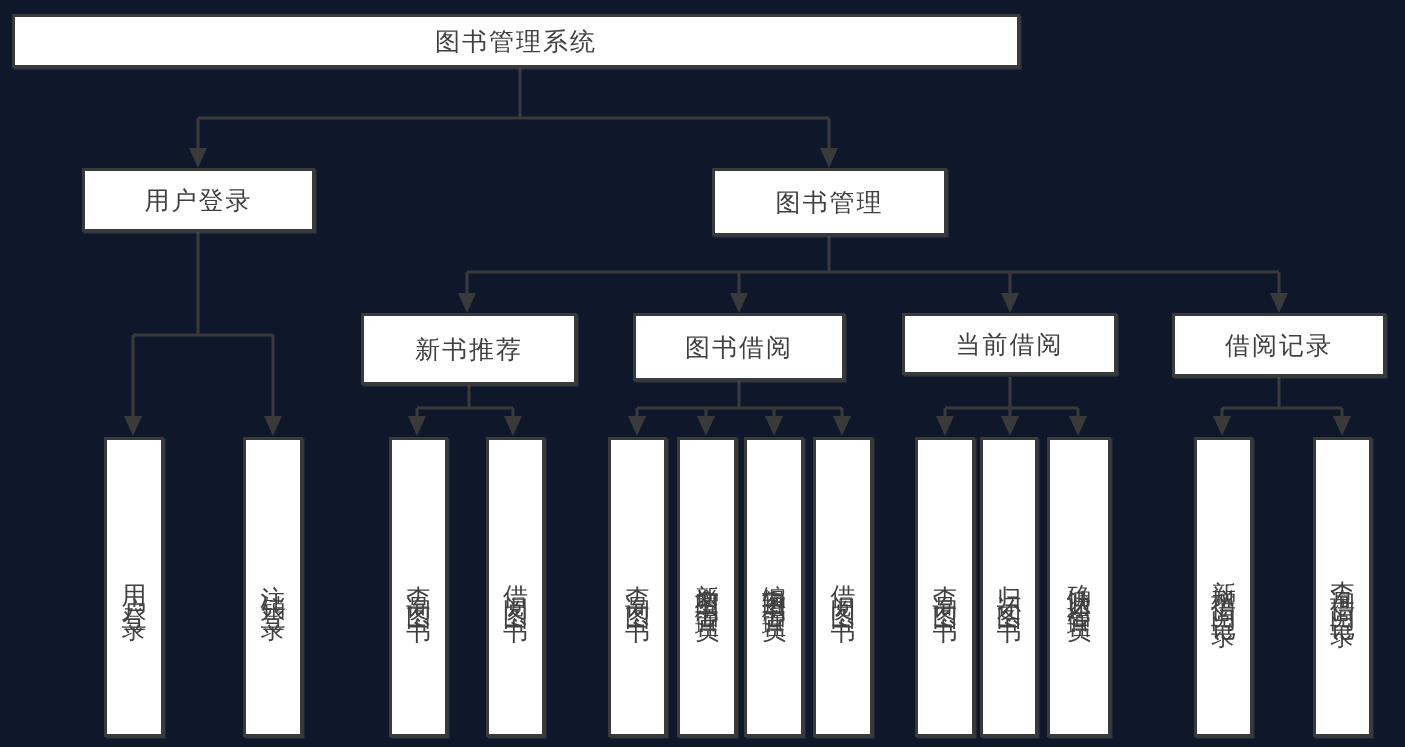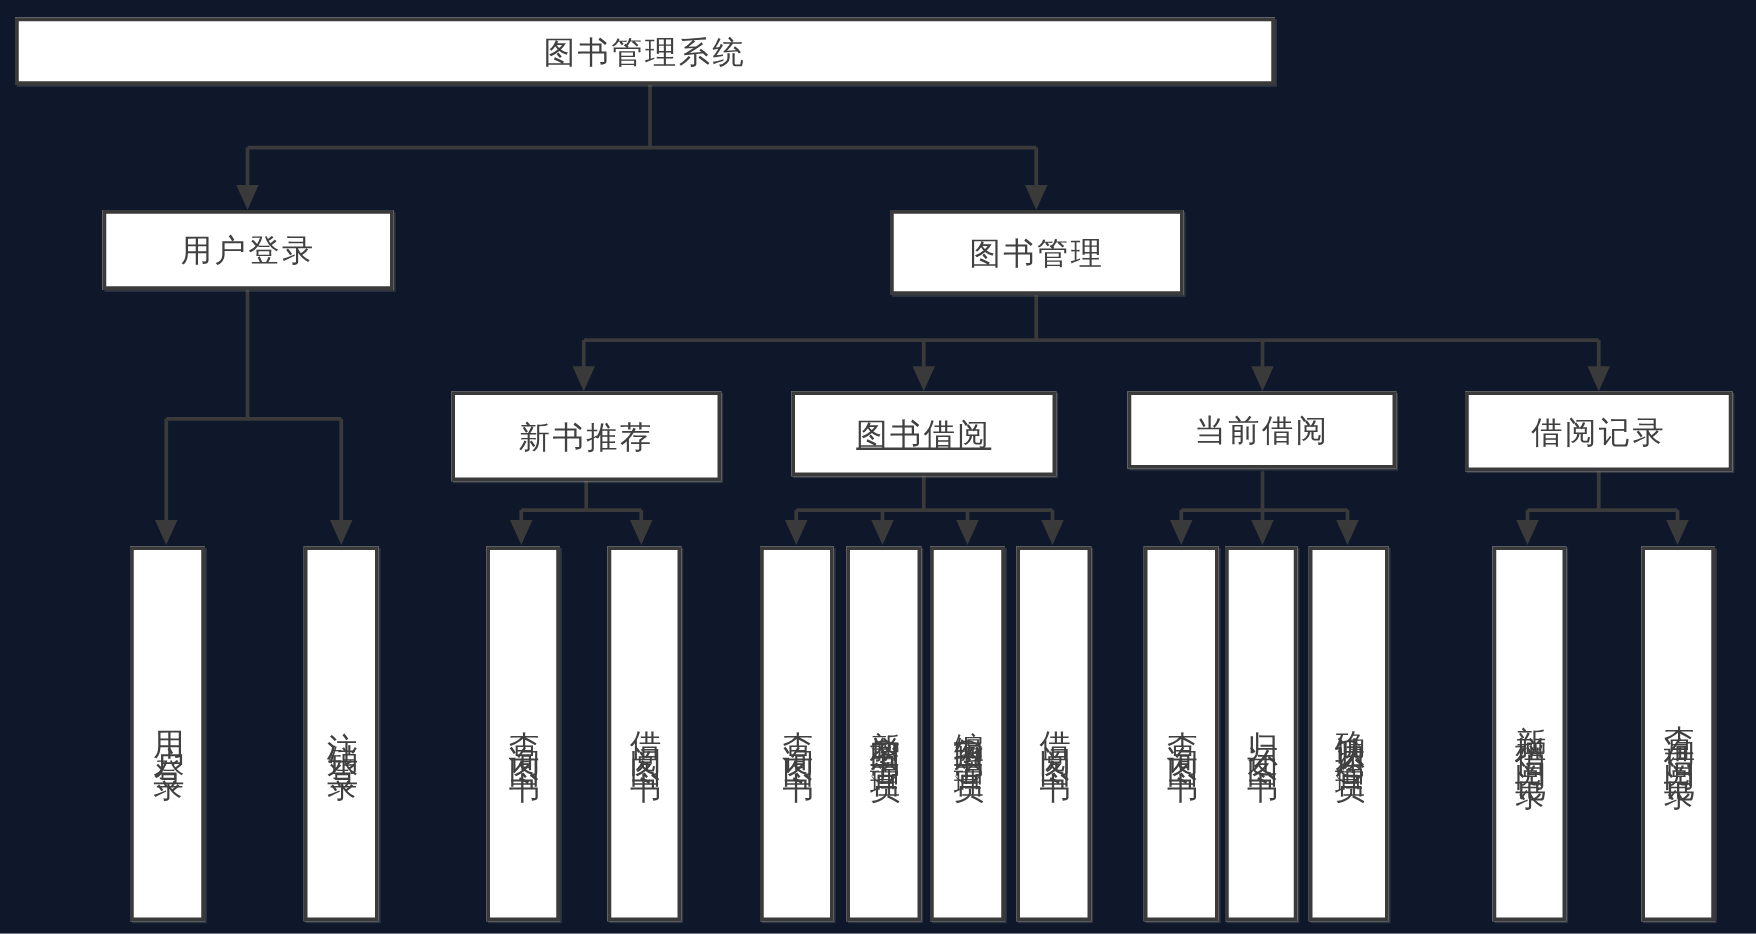--- a/index.html
+++ b/index.html
@@ -92,21 +92,21 @@
   <div class="box" style="left:82px; top:168px; width:233px; height:64px;">
     <span class="h-label">用户登录</span>
   </div>
   <div class="box" style="left:712px; top:168px; width:235px; height:68px;">
     <span class="h-label">图书管理</span>
   </div>
 
   <div class="box" style="left:361px; top:313px; width:216px; height:72px;">
     <span class="h-label">新书推荐</span>
   </div>
-  <div class="box" style="left:633px; top:313px; width:212px; height:68px;text-decoration:underline;">
+  <div class="box" style="left:633px; top:313px; width:212px; height:68px;">
     <span class="h-label">图书借阅</span>
   </div>
   <div class="box" style="left:902px; top:313px; width:215px; height:62px;">
     <span class="h-label">当前借阅</span>
   </div>
   <div class="box" style="left:1172px; top:313px; width:214px; height:64px;">
     <span class="h-label">借阅记录</span>
   </div>
 
   <div class="box leaf" style="left:104px; top:437px; width:60px; height:300px;">

